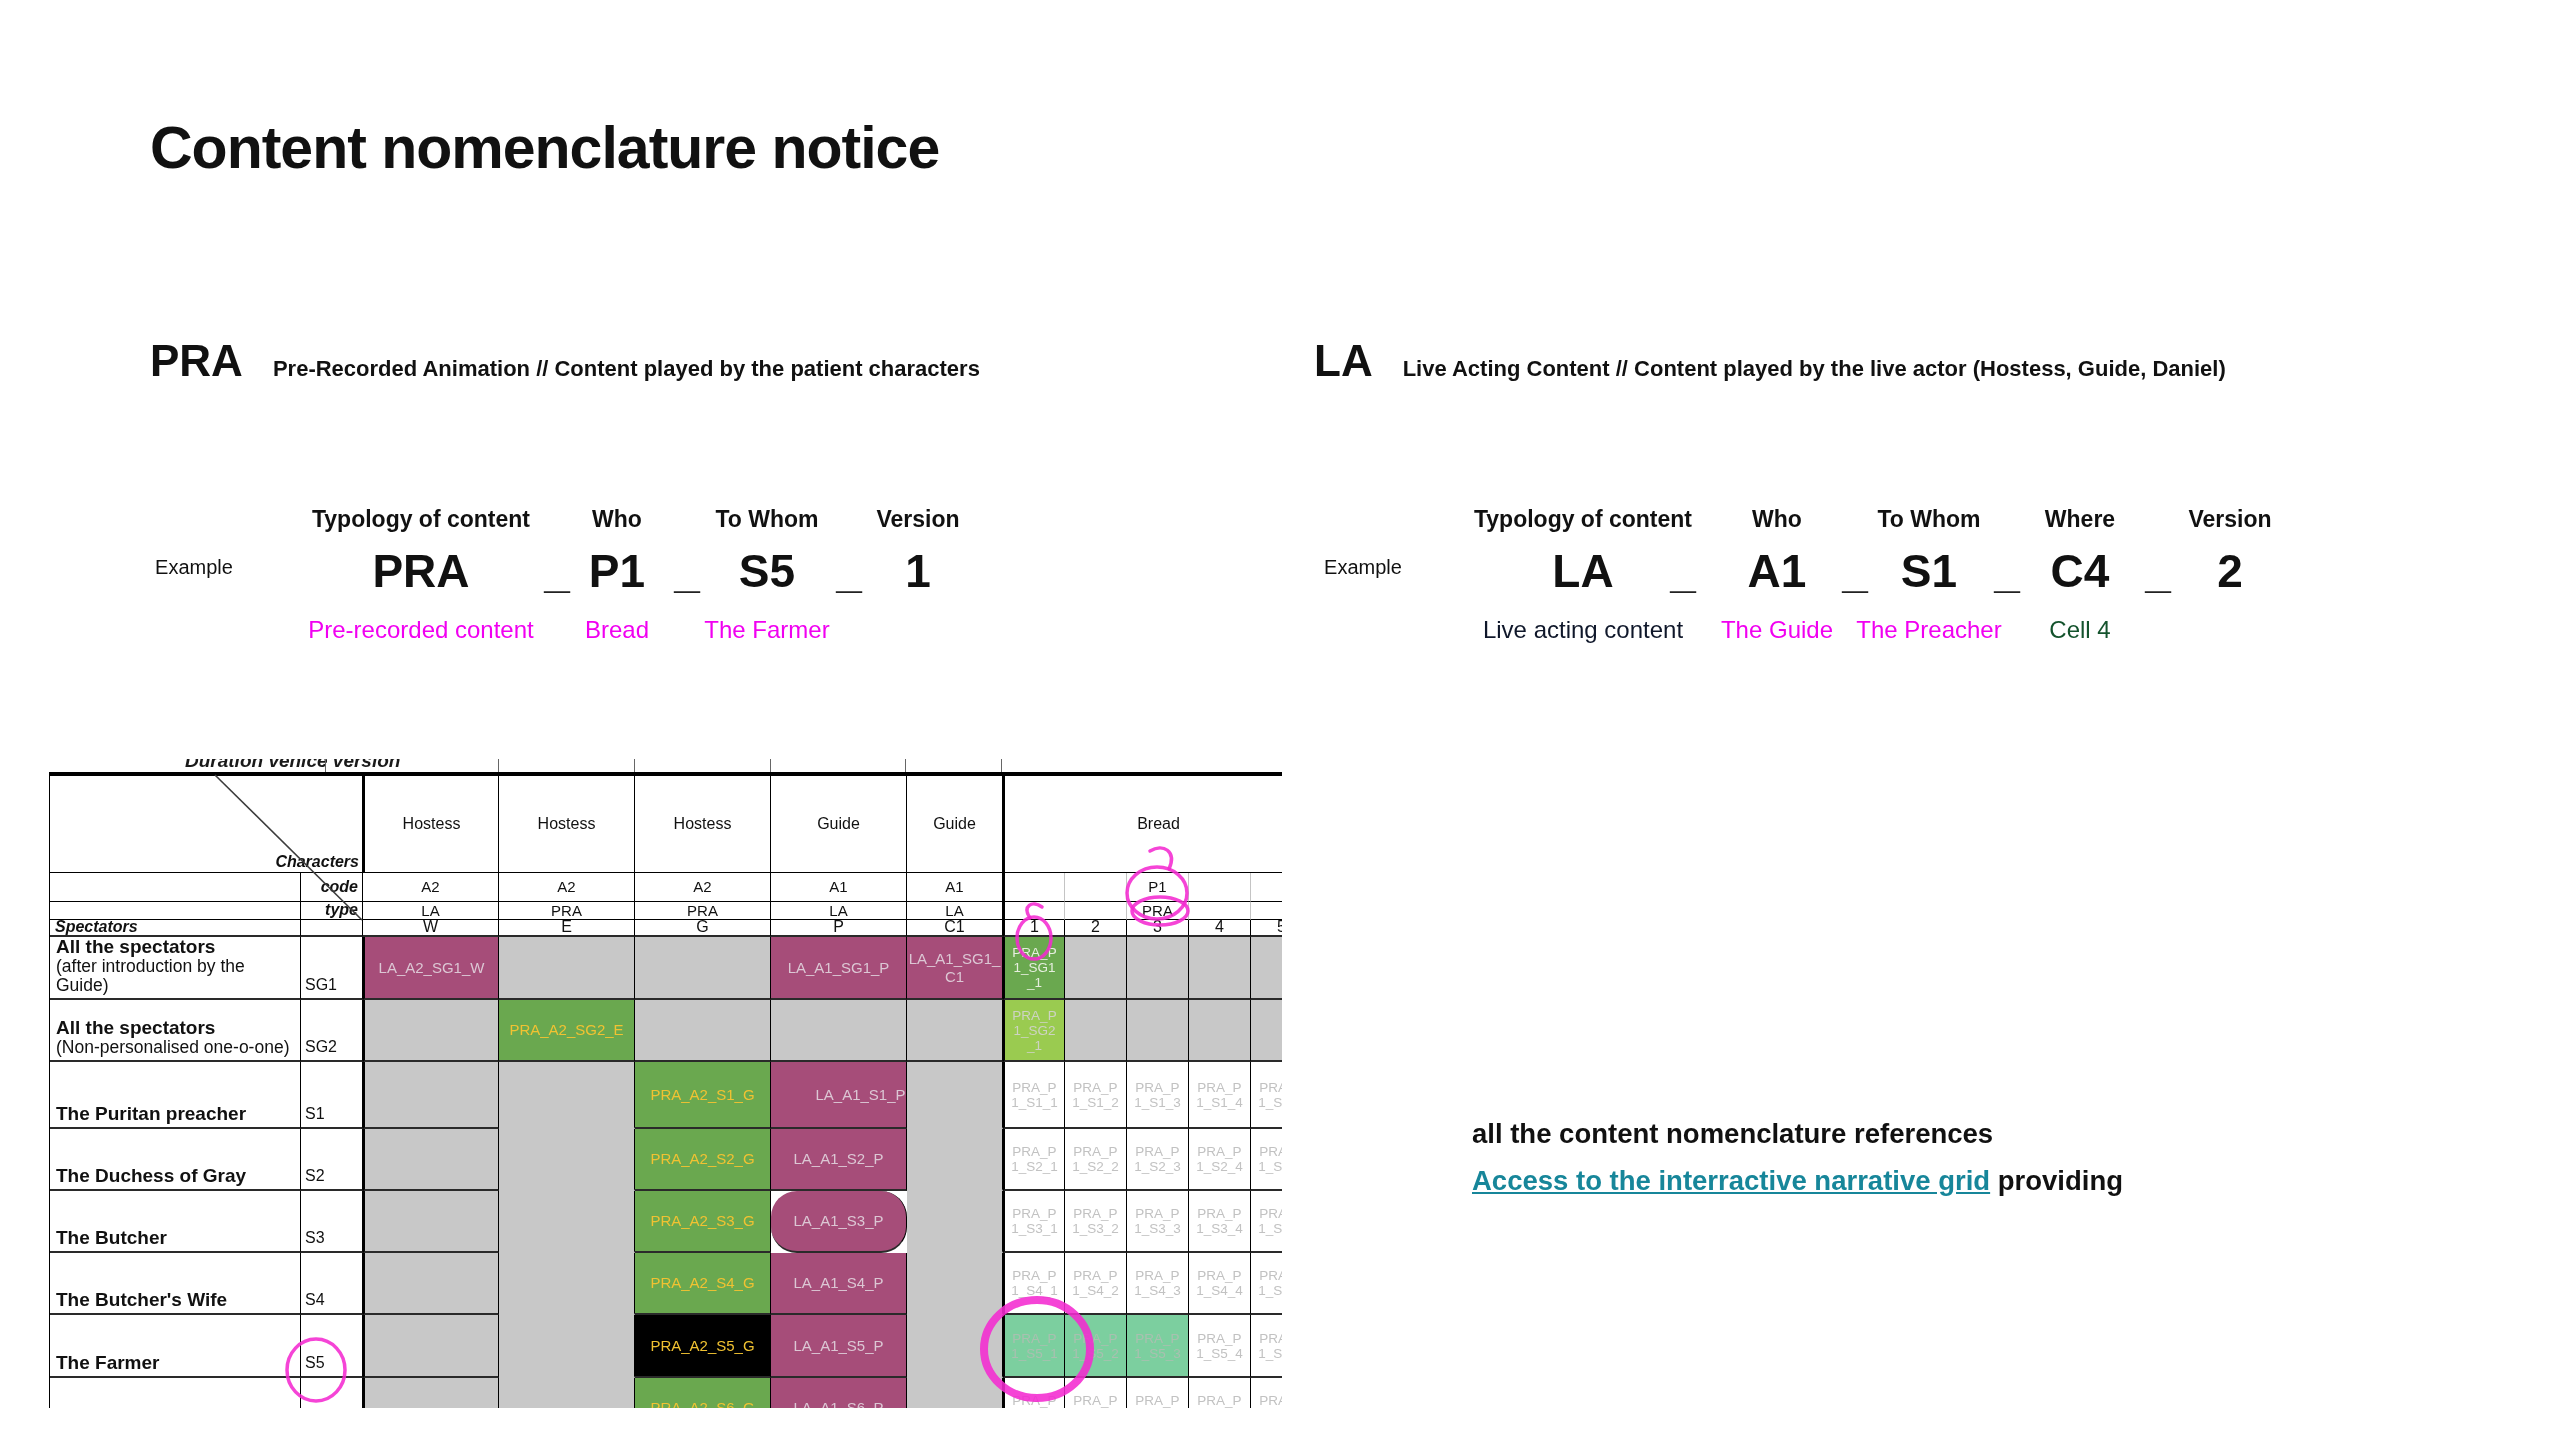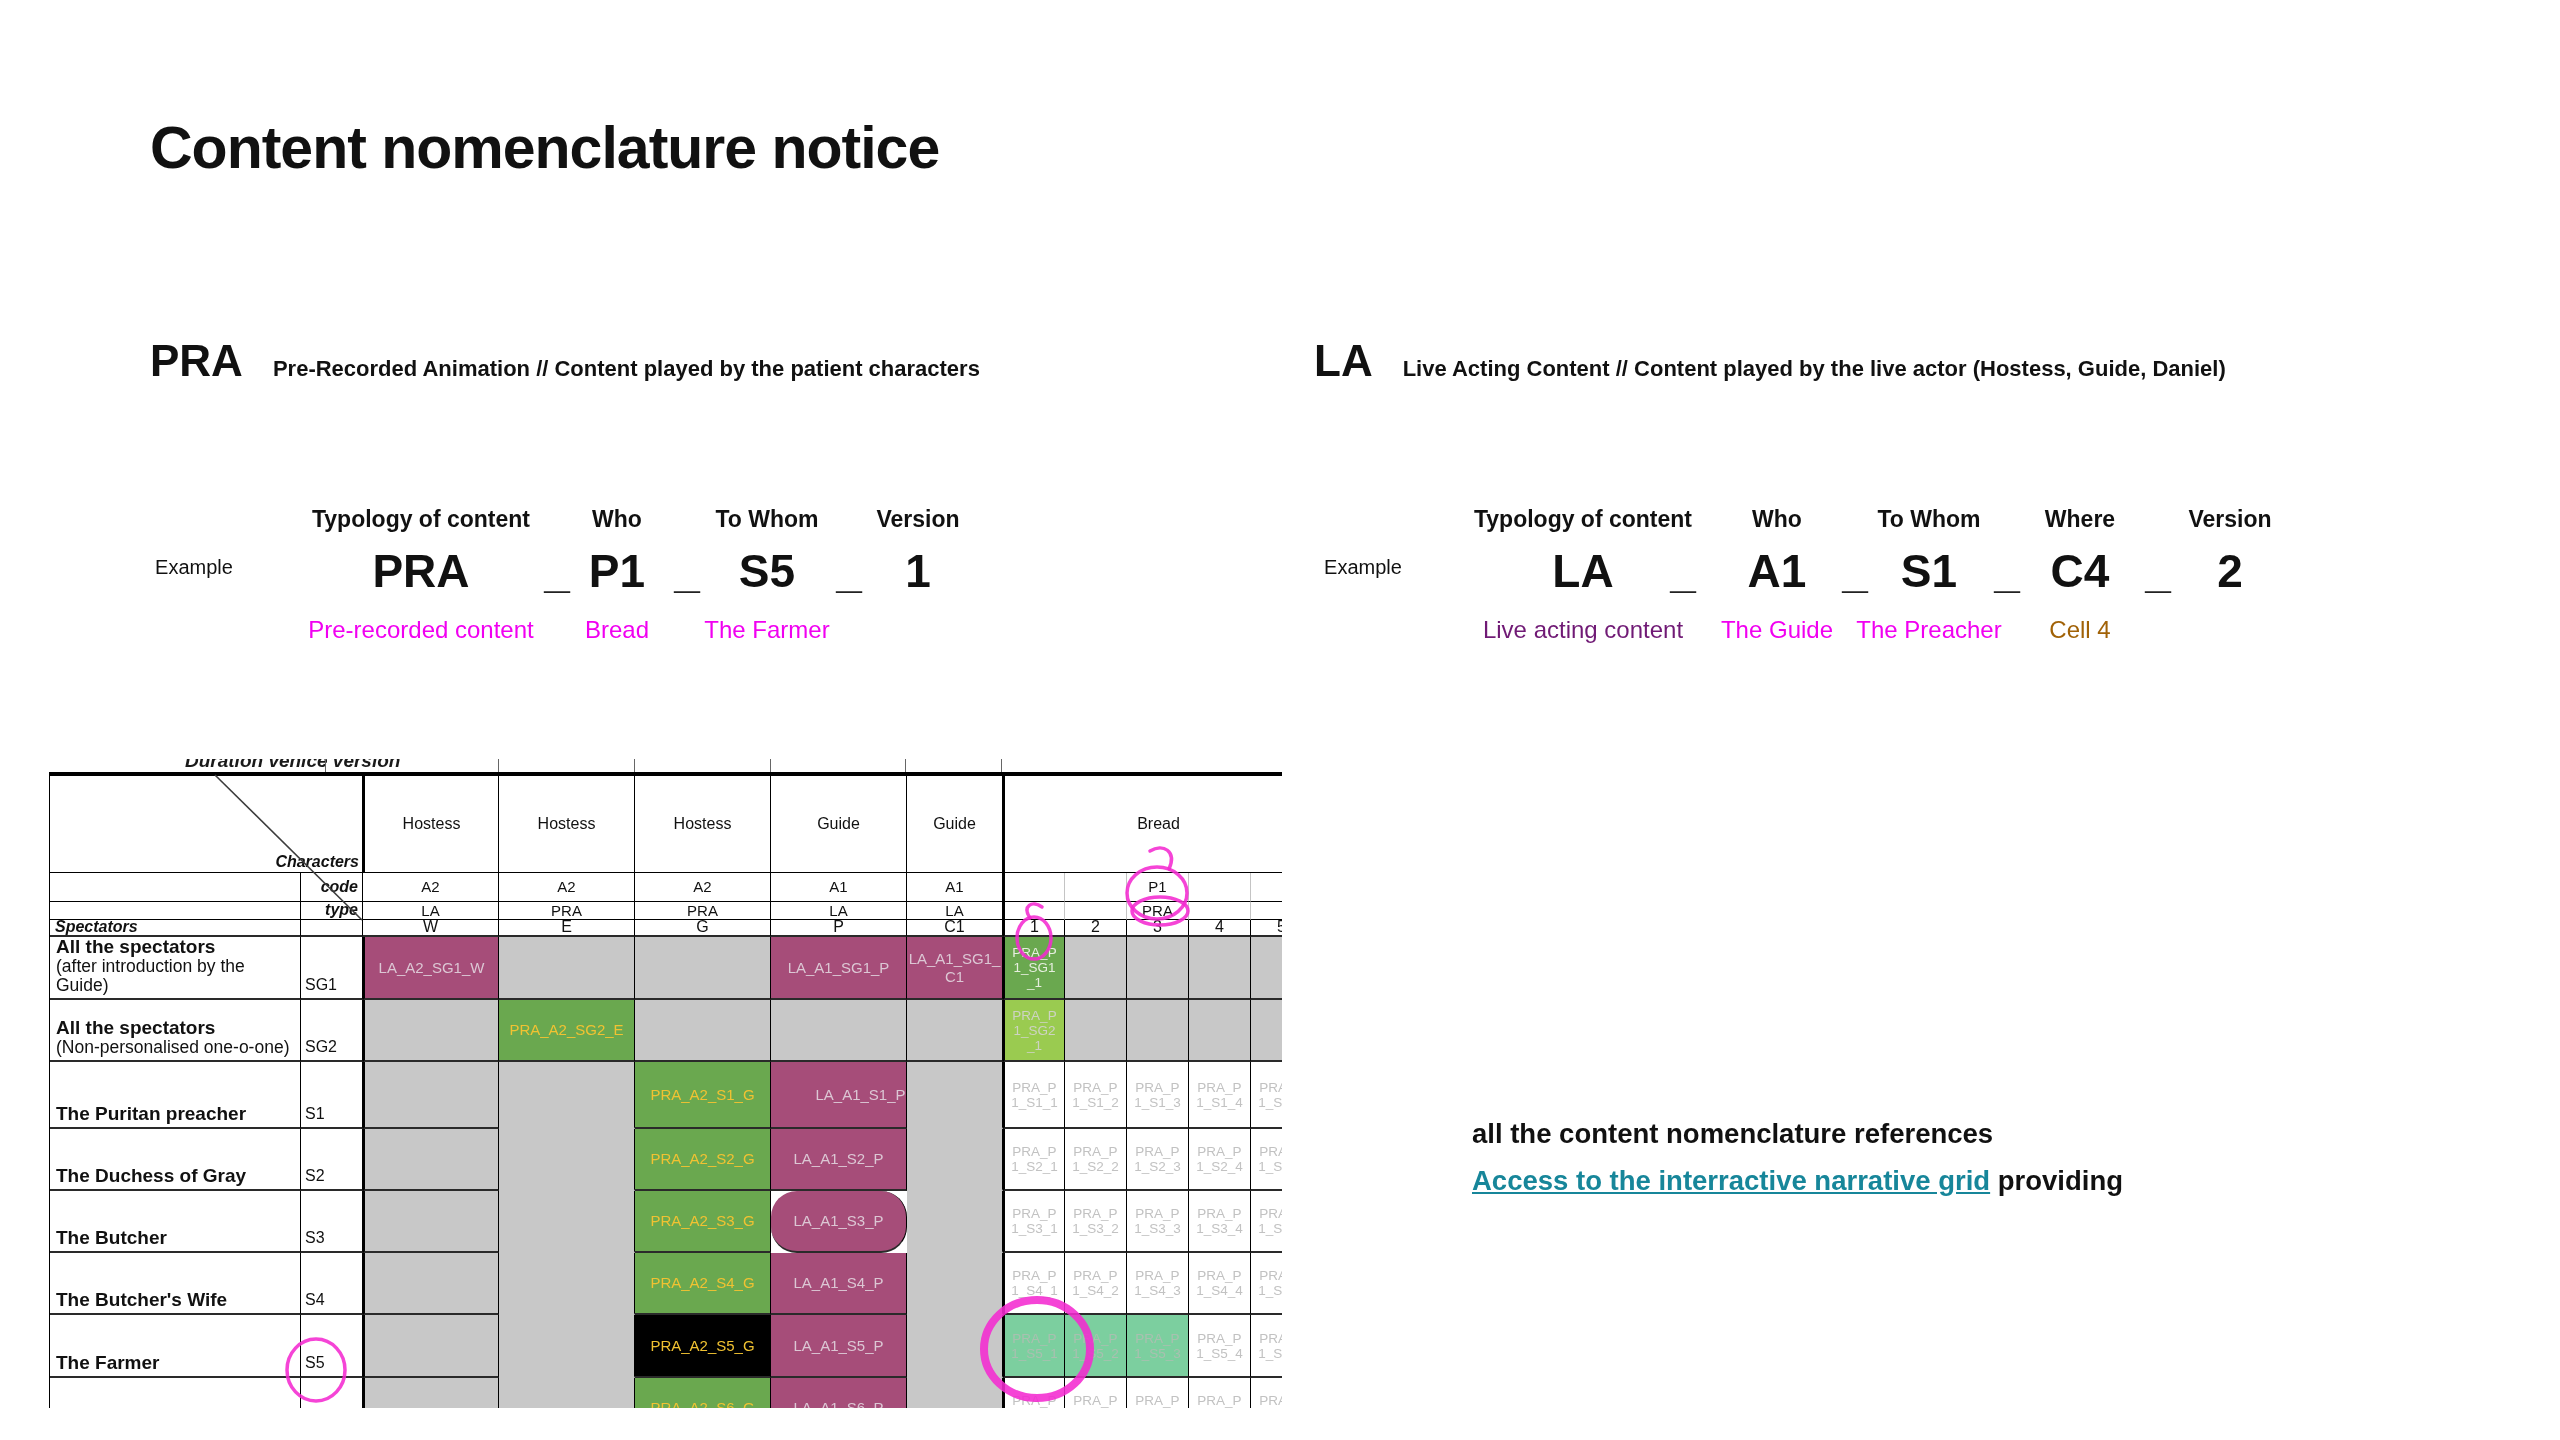--- a/index.html
+++ b/index.html
@@ -98,30 +98,30 @@
       <div class="exs ex-val" style="left: 767px; top: 544px;">S5</div>
       <div class="exs ex-note" style="left: 767px; top: 616px; color: rgb(241, 0, 241);">The Farmer</div>
       <div class="exs ex-head" style="left: 918px; top: 506px;">Version</div>
       <div class="exs ex-val" style="left: 918px; top: 544px;">1</div>
       <div class="exs ex-sep" style="left: 557px; top: 544px;">_</div>
       <div class="exs ex-sep" style="left: 687px; top: 544px;">_</div>
       <div class="exs ex-sep" style="left: 849px; top: 544px;">_</div>
       <div class="exs ex-label" style="left: 1363px; top: 556px;">Example</div>
       <div class="exs ex-head" style="left: 1583px; top: 506px;">Typology of content</div>
       <div class="exs ex-val" style="left: 1583px; top: 544px;">LA</div>
-      <div class="exs ex-note" style="left: 1583px; top: 616px; color: #701a75;">Live acting content</div>
+      <div class="exs ex-note" style="left: 1583px; top: 616px; color: #0f172a;">Live acting content</div>
       <div class="exs ex-head" style="left: 1777px; top: 506px;">Who</div>
       <div class="exs ex-val" style="left: 1777px; top: 544px;">A1</div>
       <div class="exs ex-note" style="left: 1777px; top: 616px; color: rgb(241, 0, 241);">The Guide</div>
       <div class="exs ex-head" style="left: 1929px; top: 506px;">To Whom</div>
       <div class="exs ex-val" style="left: 1929px; top: 544px;">S1</div>
       <div class="exs ex-note" style="left: 1929px; top: 616px; color: rgb(241, 0, 241);">The Preacher</div>
       <div class="exs ex-head" style="left: 2080px; top: 506px;">Where</div>
       <div class="exs ex-val" style="left: 2080px; top: 544px;">C4</div>
-      <div class="exs ex-note" style="left: 2080px; top: 616px; color: #a16207;">Cell 4</div>
+      <div class="exs ex-note" style="left: 2080px; top: 616px; color: #14532d;">Cell 4</div>
       <div class="exs ex-head" style="left: 2230px; top: 506px;">Version</div>
       <div class="exs ex-val" style="left: 2230px; top: 544px;">2</div>
       <div class="exs ex-sep" style="left: 1683px; top: 544px;">_</div>
       <div class="exs ex-sep" style="left: 1855px; top: 544px;">_</div>
       <div class="exs ex-sep" style="left: 2007px; top: 544px;">_</div>
       <div class="exs ex-sep" style="left: 2158px; top: 544px;">_</div>
     </div>
 
   <div id="tableWrap">
       <div class="tbl-caption">Duration venice version</div>

